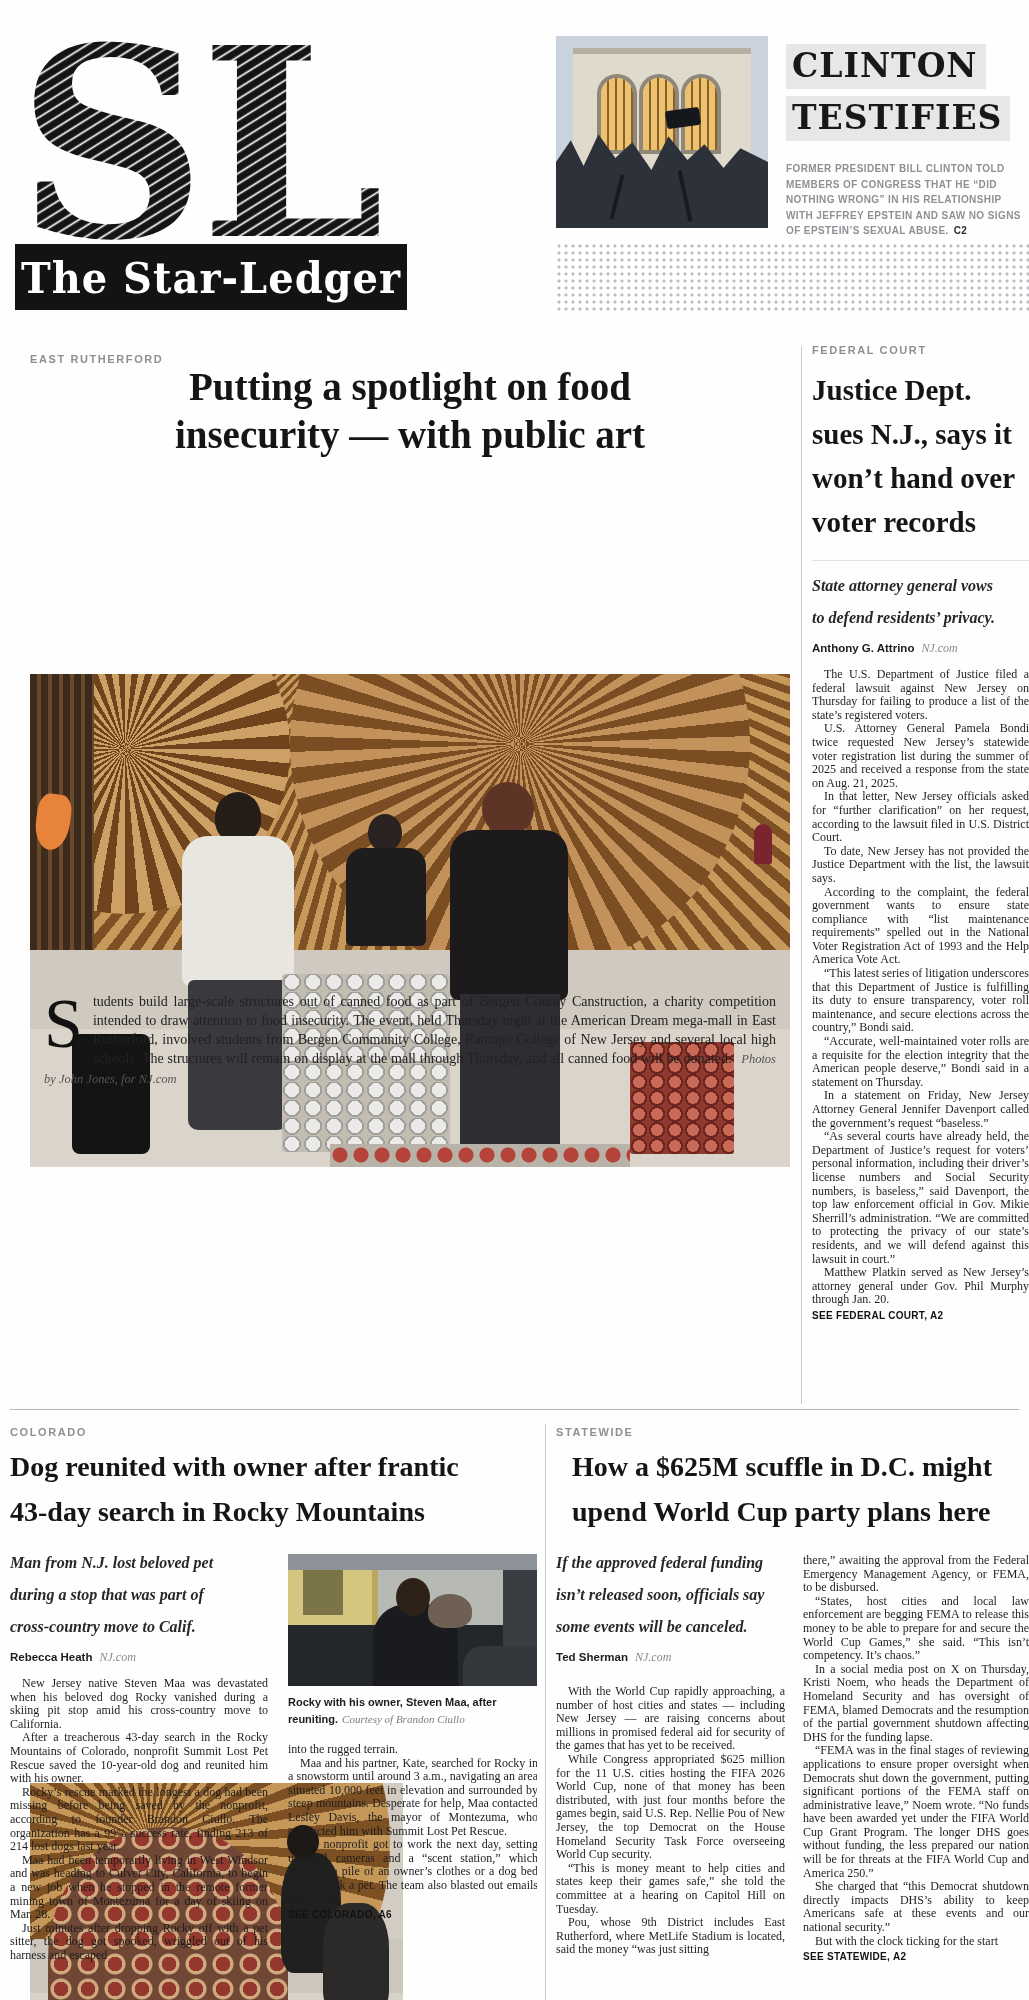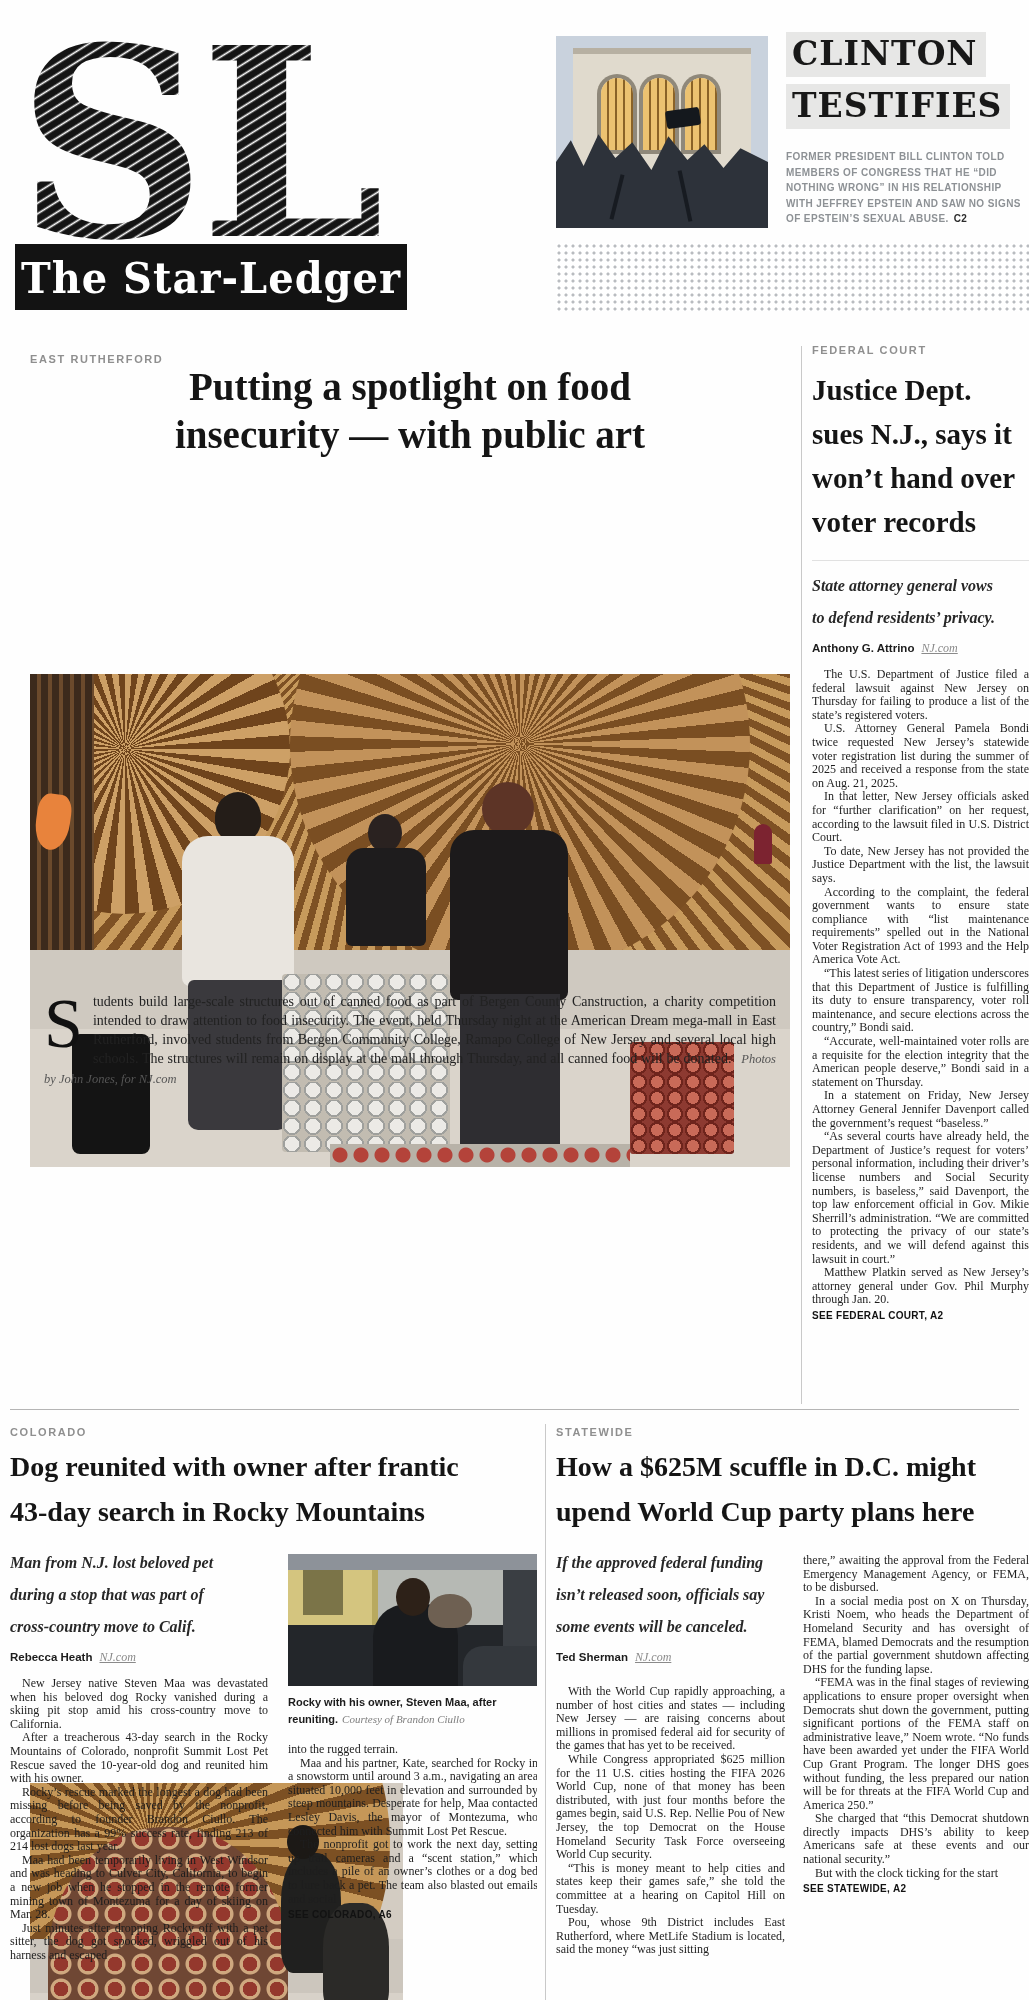--- a/index.html
+++ b/index.html
@@ -29,21 +29,21 @@
     background-size:7px 7px;}
 
   
   .kicker{font-family:"Liberation Sans",sans-serif;font-weight:700;font-size:11px;
           letter-spacing:1.6px;color:#8f8f8f;}
   .hl{font-family:"Liberation Serif",serif;font-weight:700;color:#151515;}
   .hl-line{white-space:nowrap;}
   .deck div{font-style:italic;font-weight:700;font-size:16px;color:#272727;margin-bottom:14px;}
   .byline{font-family:"Liberation Sans",sans-serif;font-weight:700;font-size:11.5px;color:#1c1c1c;}
   .byl-src{font-family:"Liberation Serif",serif;font-style:italic;font-weight:400;
-           color:#8a8a8a;font-size:12px;margin-left:7px;text-decoration:underline;}
+           color:#8a8a8a;font-size:12px;margin-left:7px;}
   .bodycol{font-size:12px;line-height:13.6px;text-align:justify;color:#1e1e1e;}
   .bodycol p{margin:0;text-indent:12px;}
   .bodycol.cont p:first-child{text-indent:0;}
   .seeref{font-family:"Liberation Sans",sans-serif;font-weight:700;font-size:10px;
           color:#121212;letter-spacing:.3px;margin-top:3px;}
   .vrule{width:1px;background:#c9c9c9;}
   .hrule{height:1px;background:#b5b5b5;}
 
   
   .mcap{font-size:14px;line-height:19px;text-align:justify;color:#222;}
@@ -83,21 +83,21 @@
     <div class="ph" style="left:8%;top:6%;width:84%;height:70%;background:#e0dacd;box-shadow:inset 0 6px 0 #b7b0a2, inset 0 -3px 0 #c4bdb0;"></div>
     <div class="ph" style="left:21%;top:22%;width:32px;height:72px;border-radius:16px 16px 0 0;background:repeating-linear-gradient(90deg,#ecc271 0 6px,#8a6227 6px 8px);box-shadow:0 0 0 4px #8f887a;"></div>
     <div class="ph" style="left:41%;top:22%;width:32px;height:72px;border-radius:16px 16px 0 0;background:repeating-linear-gradient(90deg,#ecc271 0 6px,#8a6227 6px 8px);box-shadow:0 0 0 4px #8f887a;"></div>
     <div class="ph" style="left:61%;top:22%;width:32px;height:72px;border-radius:16px 16px 0 0;background:repeating-linear-gradient(90deg,#ecc271 0 6px,#8a6227 6px 8px);box-shadow:0 0 0 4px #8f887a;"></div>
     <div class="ph" style="left:0;bottom:0;width:100%;height:52%;background:#2d323a;clip-path:polygon(0 34%,7% 12%,13% 38%,20% 6%,28% 30%,36% 14%,45% 42%,53% 8%,62% 32%,70% 16%,79% 40%,87% 20%,100% 34%,100% 100%,0 100%);"></div>
     <div class="ph" style="left:28%;bottom:4%;width:4px;height:46px;background:#171b21;transform:rotate(14deg);"></div>
     <div class="ph" style="left:60%;bottom:3%;width:4px;height:52px;background:#171b21;transform:rotate(-12deg);"></div>
     <div class="ph" style="left:52%;top:38%;width:34px;height:18px;background:#14181d;border-radius:3px;transform:rotate(-8deg);"></div>
   </div>
 
-  <div class="abs" style="left:786px;top:32px;width:236px;">
+  <div class="abs" style="left:786px;top:44px;width:236px;">
     <div class="chip-col">
         <span class="chip">CLINTON</span>
         <span class="chip">TESTIFIES</span>
       </div>
     <div class="brief-sum" style="margin-top:20px;">
       <span>FORMER PRESIDENT BILL CLINTON TOLD MEMBERS OF CONGRESS THAT HE “DID NOTHING WRONG” IN HIS RELATIONSHIP WITH JEFFREY EPSTEIN AND SAW NO SIGNS OF EPSTEIN’S SEXUAL ABUSE.</span><span class="brief-ref">C2</span>
     </div>
   </div>
 
   <div class="abs halftone" style="left:556px;top:243px;width:473px;height:68px;"></div>
@@ -231,21 +231,21 @@
           <p>into the rugged terrain.</p>
           <p>Maa and his partner, Kate, searched for Rocky in a snowstorm until around 3 a.m., navigating an area situated 10,000 feet in elevation and surrounded by steep mountains. Desperate for help, Maa contacted Lesley Davis, the mayor of Montezuma, who connected him with Summit Lost Pet Rescue.</p>
           <p>The nonprofit got to work the next day, setting up trail cameras and a “scent station,” which includes a pile of an owner’s clothes or a dog bed to lure back a pet. The team also blasted out emails and social</p>
         </div>
       <div class="seeref">SEE COLORADO, A6</div>
     </div>
   </div>
 
   <div class="abs" style="left:556px;top:1426px;width:473px;height:574px;overflow:hidden;">
     <div class="kicker">STATEWIDE</div>
-    <div class="hl" style="margin-top:6px;font-size:28px;line-height:45px;">
+    <div class="hl" style="margin-top:6px;font-size:28px;line-height:45px;margin-left:16px;">
         <div class="hl-line">How a $625M scuffle in D.C. might</div>
         <div class="hl-line">upend World Cup party plans here</div>
       </div>
 
     <div class="abs" style="left:0;top:128px;width:229px;">
       <div class="deck" style="font-size:15.5px;">
           <div>If the approved federal funding</div>
           <div>isn’t released soon, officials say</div>
           <div>some events will be canceled.</div>
         </div>
@@ -256,20 +256,21 @@
           <p>With the World Cup rapidly approaching, a number of host cities and states — including New Jersey — are raising concerns about millions in promised federal aid for security of the games that has yet to be received.</p>
           <p>While Congress appropriated $625 million for the 11 U.S. cities hosting the FIFA 2026 World Cup, none of that money has been distributed, with just four months before the games begin, said U.S. Rep. Nellie Pou of New Jersey, the top Democrat on the House Homeland Security Task Force overseeing World Cup security.</p>
           <p>“This is money meant to help cities and states keep their games safe,” she told the committee at a hearing on Capitol Hill on Tuesday.</p>
           <p>Pou, whose 9th District includes East Rutherford, where MetLife Stadium is located, said the money “was just sitting</p>
         </div>
     </div>
 
     <div class="abs" style="left:247px;top:128px;width:226px;">
       <div class="bodycol cont">
           <p>there,” awaiting the approval from the Federal Emergency Management Agency, or FEMA, to be disbursed.</p>
+          <p>“States, host cities and local law enforcement are begging FEMA to release this money to be able to prepare for and secure the World Cup Games,” she said. “This isn’t competency. It’s chaos.”</p>
           <p>In a social media post on X on Thursday, Kristi Noem, who heads the Department of Homeland Security and has oversight of FEMA, blamed Democrats and the resumption of the partial government shutdown affecting DHS for the funding lapse.</p>
           <p>“FEMA was in the final stages of reviewing applications to ensure proper oversight when Democrats shut down the government, putting significant portions of the FEMA staff on administrative leave,” Noem wrote. “No funds have been awarded yet under the FIFA World Cup Grant Program. The longer DHS goes without funding, the less prepared our nation will be for threats at the FIFA World Cup and America 250.”</p>
           <p>She charged that “this Democrat shutdown directly impacts DHS’s ability to keep Americans safe at these events and our national security.”</p>
           <p>But with the clock ticking for the start</p>
         </div>
       <div class="seeref">SEE STATEWIDE, A2</div>
     </div>
   </div>
 
 </div>

